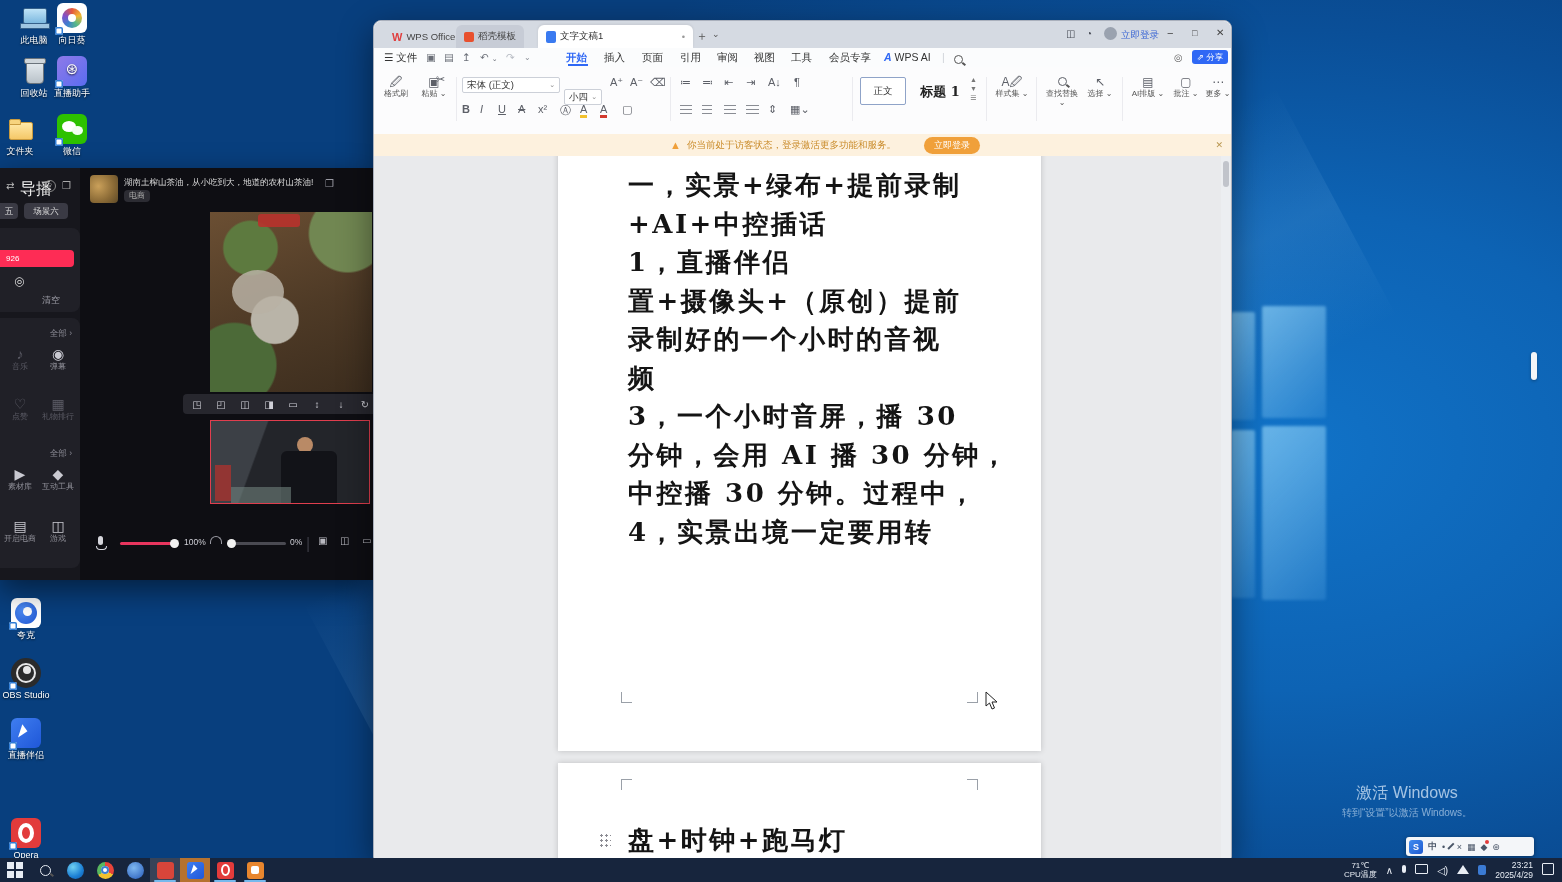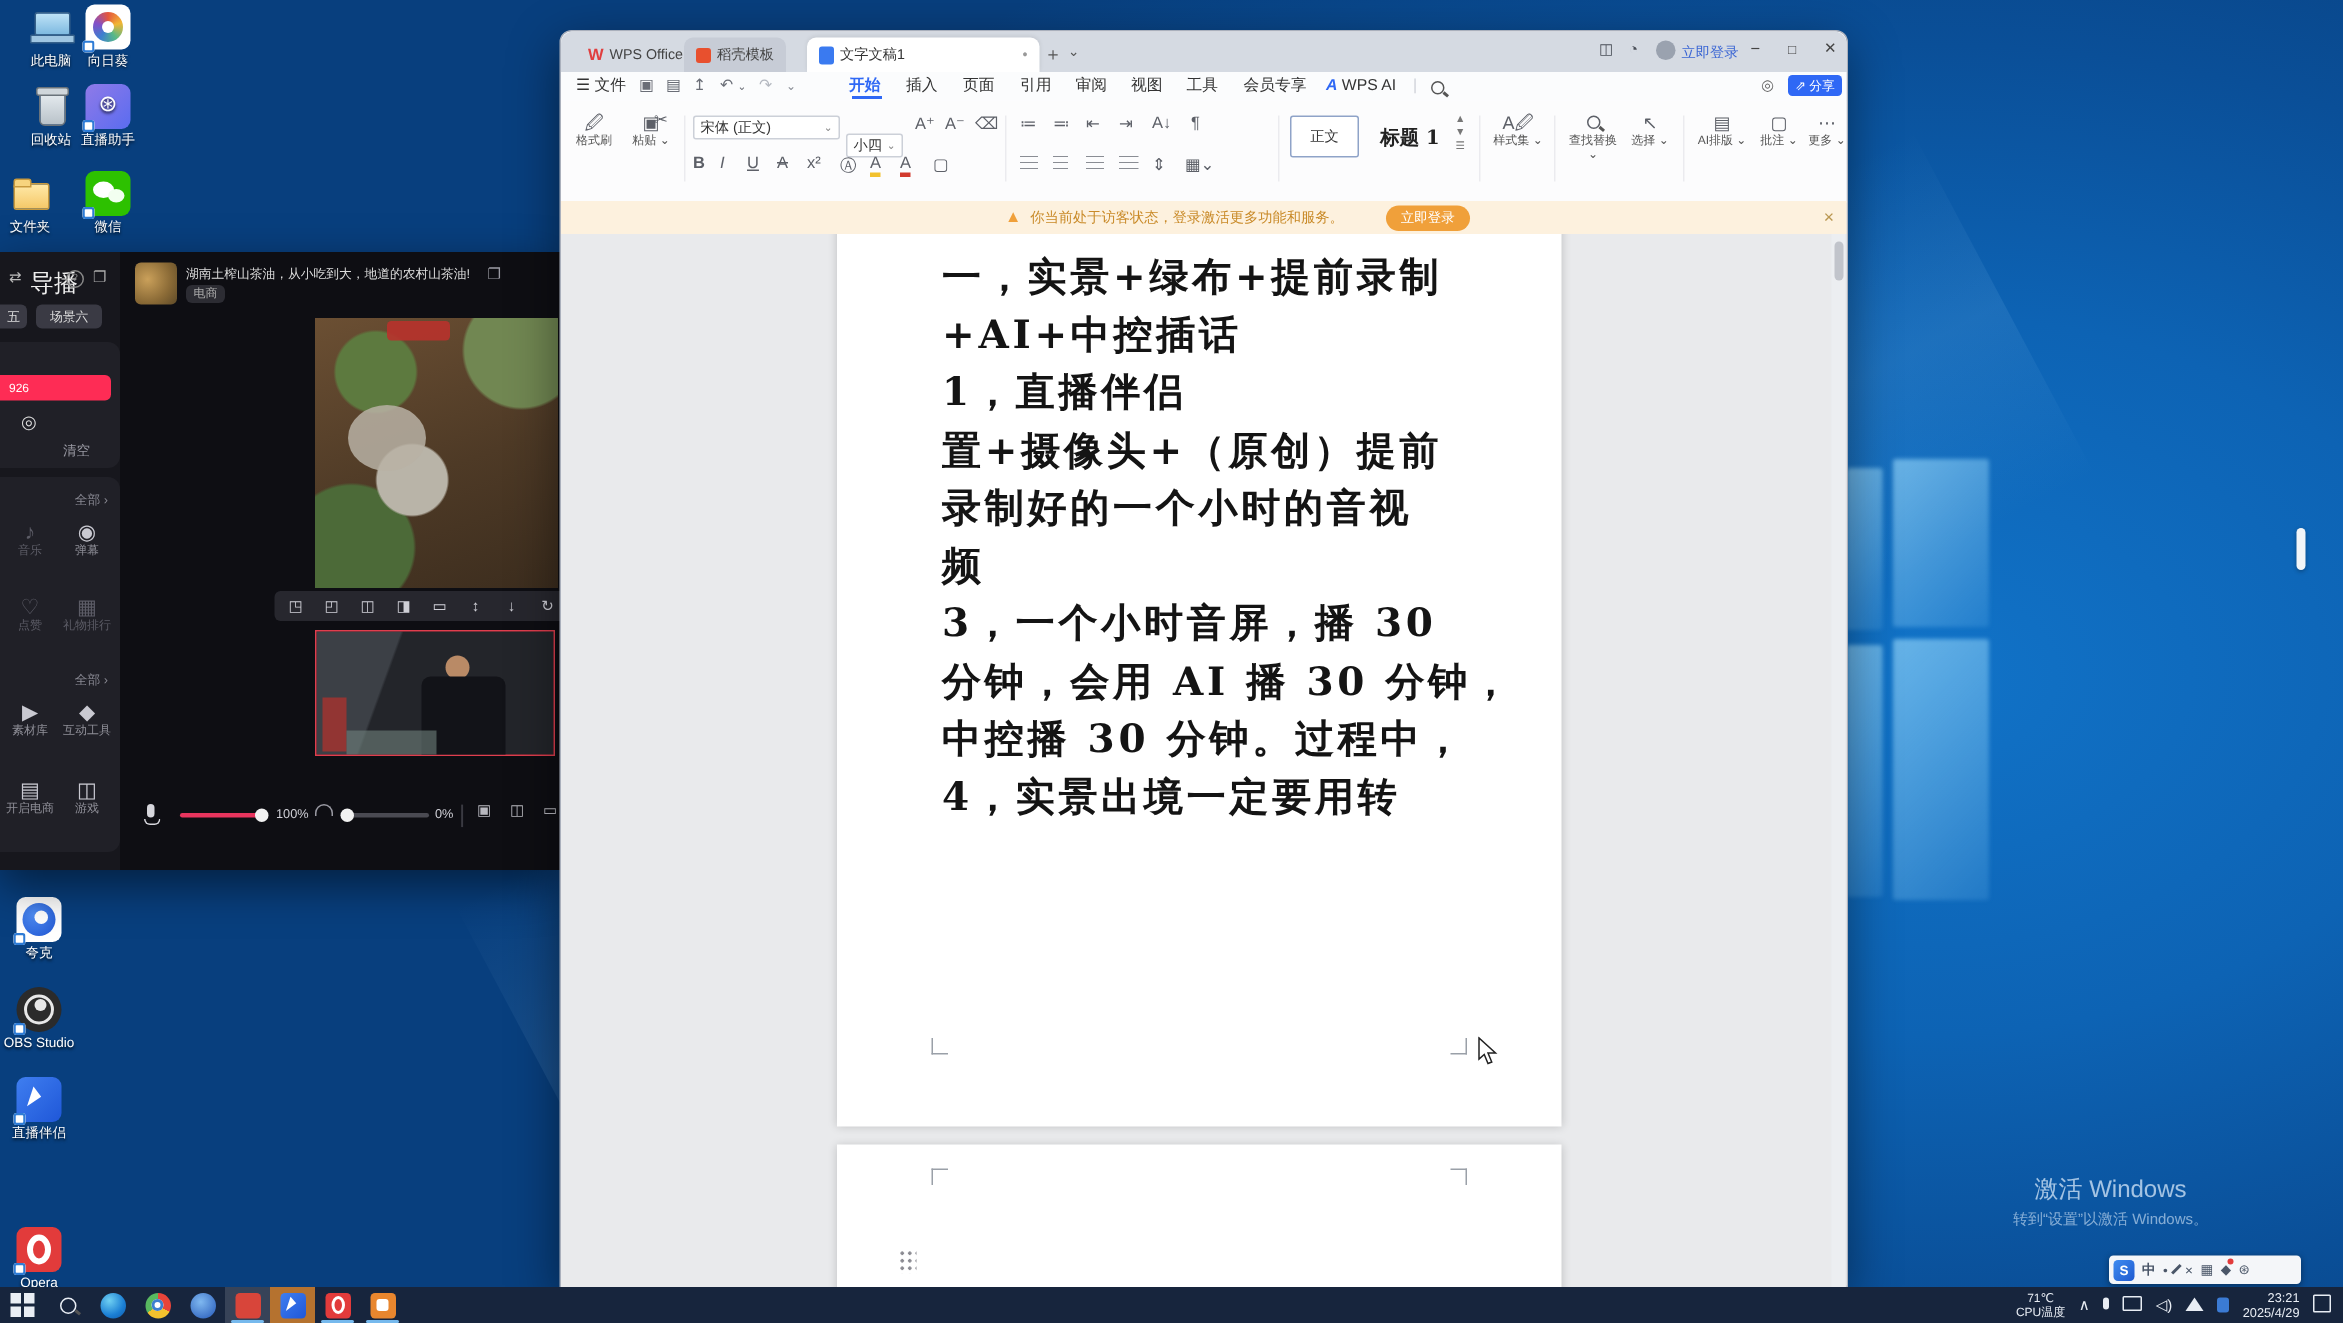--- a/index.html
+++ b/index.html
@@ -434,20 +434,21 @@
           <div class="docline">4，实景出境一定要用转</div>
         </div>
         <div class="cropmark" style="left:63px;bottom:48px;border-left:1px solid #9aa0a8;border-bottom:1px solid #9aa0a8;"></div>
         <div class="cropmark" style="right:63px;bottom:48px;border-right:1px solid #9aa0a8;border-bottom:1px solid #9aa0a8;"></div>
       </div>
 
       <div class="page" style="left:184px;top:607px;width:483px;height:300px;">
         <div class="cropmark" style="left:63px;top:16px;border-left:1px solid #9aa0a8;border-top:1px solid #9aa0a8;"></div>
         <div class="cropmark" style="right:63px;top:16px;border-right:1px solid #9aa0a8;border-top:1px solid #9aa0a8;"></div>
         <div class="abs" style="left:41px;top:70px;width:12px;height:16px;background:radial-gradient(#8b8b92 1px,transparent 1.3px);background-size:5px 5px;"></div>
+        <div class="docline abs" style="left:70px;top:58px;">盘+时钟+跑马灯</div>
       </div>
 
       <div class="abs" style="right:1px;top:0;width:9px;height:705px;background:#eceef1;">
         <div class="abs" style="left:1.5px;top:5px;width:6px;height:26px;background:#c1c4cb;border-radius:3px;"></div>
       </div>
     </div>
 
     <div class="abs statusbar">
       <span class="abs" style="left:6px;top:3px;">页面: 2/2</span>
       <span class="abs" style="left:54px;top:3px;">字数: 132</span>

